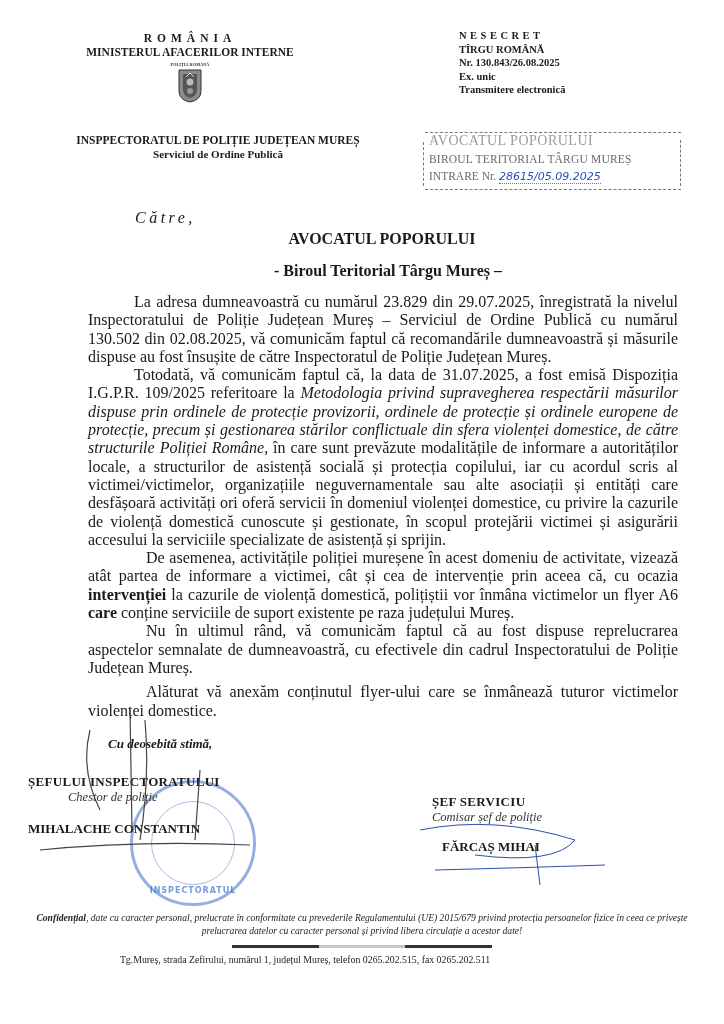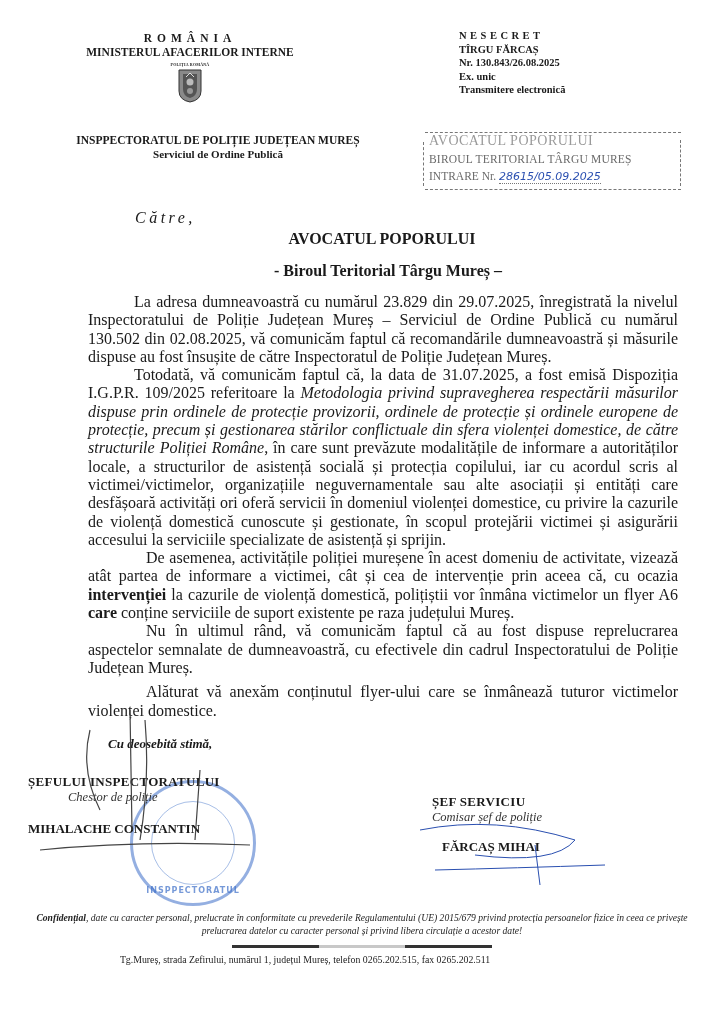--- a/index.html
+++ b/index.html
@@ -88,21 +88,21 @@
   </div>
 </div>
 
 <div class="abs inspectorate">
   <div>INSPPECTORATUL DE POLIȚIE JUDEȚEAN MUREȘ</div>
   <div class="service">Serviciul de Ordine Publică</div>
 </div>
 
 <div class="abs hdr-right">
   <div class="secret">NESECRET</div>
-  <div>TÎRGU FĂRCAȘ</div>
+  <div>TÎRGU ROMÂNĂ</div>
   <div>Nr. 130.843/26.08.2025</div>
   <div>Ex. unic</div>
   <div>Transmitere electronică</div>
 </div>
 
 <div class="abs stamp">
   <div class="stamp-line-top"></div>
   <div class="stamp-l"></div>
   <div class="stamp-r"></div>
   <div class="stamp-line-bot"></div>
@@ -123,21 +123,21 @@
   <p><span>Totodată, vă comunicăm faptul că, la data de 31.07.2025, a fost emisă Dispoziția I.G.P.R. 109/2025 referitoare la </span><i>Metodologia privind supravegherea respectării măsurilor dispuse prin ordinele de protecție provizorii, ordinele de protecție și ordinele europene de protecție, precum și gestionarea stărilor conflictuale din sfera violenței domestice, de către structurile Poliției Române</i><span>, în care sunt prevăzute modalitățile de informare a autorităților locale, a structurilor de asistență socială și protecția copilului, iar cu acordul scris al victimei/victimelor, organizațiile neguvernamentale sau alte asociații și entități care desfășoară activități ori oferă servicii în domeniul violenței domestice, cu privire la cazurile de violență domestică cunoscute și gestionate, în scopul protejării victimei și asigurării accesului la serviciile specializate de asistență și sprijin.</span></p>
   <p class="deep"><span>De asemenea, activitățile poliției mureșene în acest domeniu de activitate, vizează atât partea de informare a victimei, cât și cea de intervenție prin aceea că, cu ocazia </span><b>intervenției</b><span> la cazurile de violență domestică, polițiștii vor înmâna victimelor un flyer A6 </span><b>care</b><span> conține serviciile de suport existente pe raza județului Mureș.</span></p>
   <p class="deep">Nu în ultimul rând, vă comunicăm faptul că au fost dispuse reprelucrarea aspectelor semnalate de dumneavoastră, cu efectivele din cadrul Inspectoratului de Poliție Județean Mureș.</p>
   <p class="deep gap">Alăturat vă anexăm conținutul flyer-ului care se înmânează tuturor victimelor violenței domestice.</p>
 </div>
 
 <div class="abs closing">Cu deosebită stimă,</div>
 
 <div class="abs seal">
   <div class="seal-inner"></div>
-  <div class="seal-text">INSPPECTORATUL</div>
+  <div class="seal-text">INSPECTORATUL</div>
 </div>
 
 <div class="abs sig-left">
   <div class="sig-title">ȘEFULUI INSPECTORATULUI</div>
   <div class="sig-rank">Chestor de poliție</div>
   <div class="sig-name">MIHALACHE CONSTANTIN</div>
 </div>
 
 <div class="abs sig-right">
   <div class="sig-title">ȘEF SERVICIU</div>

